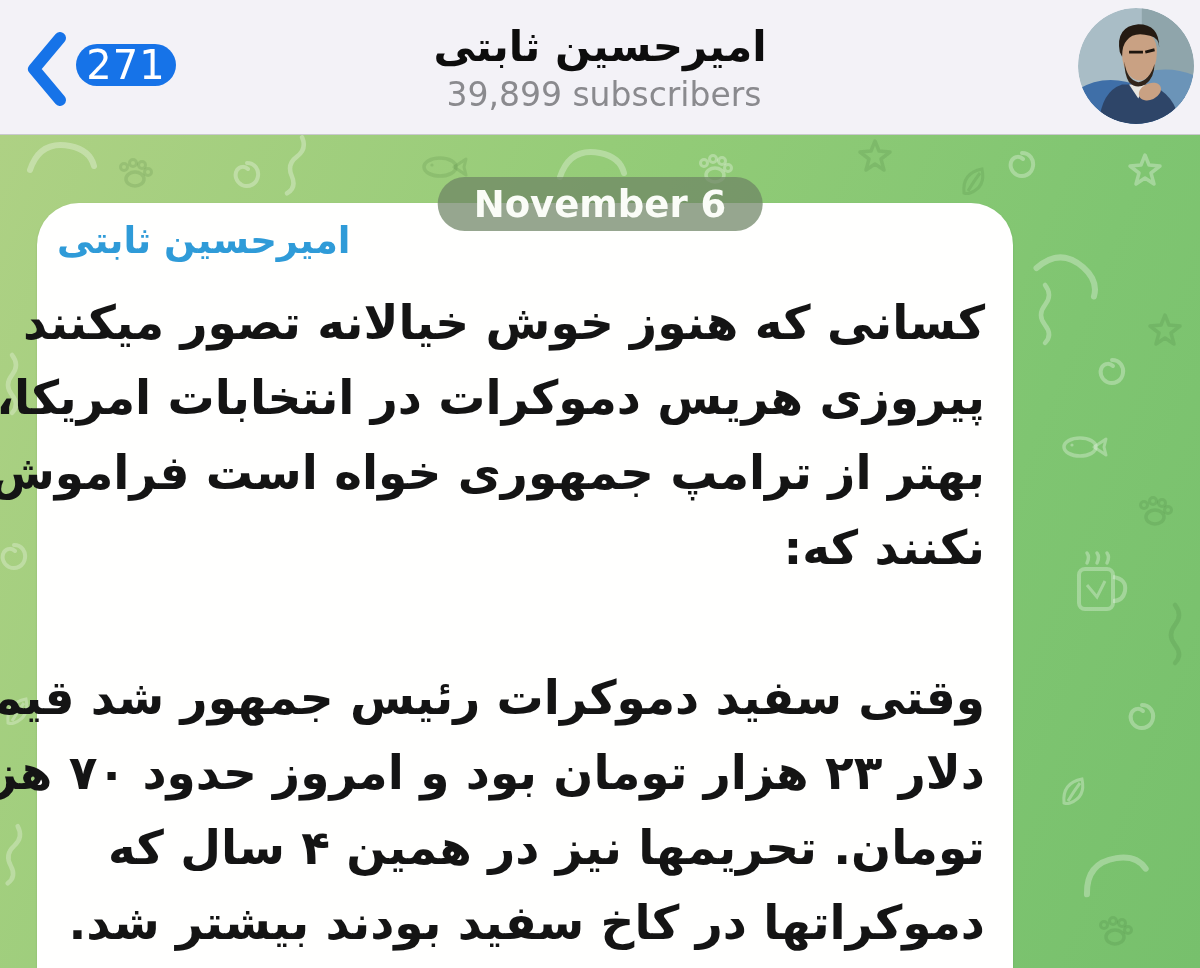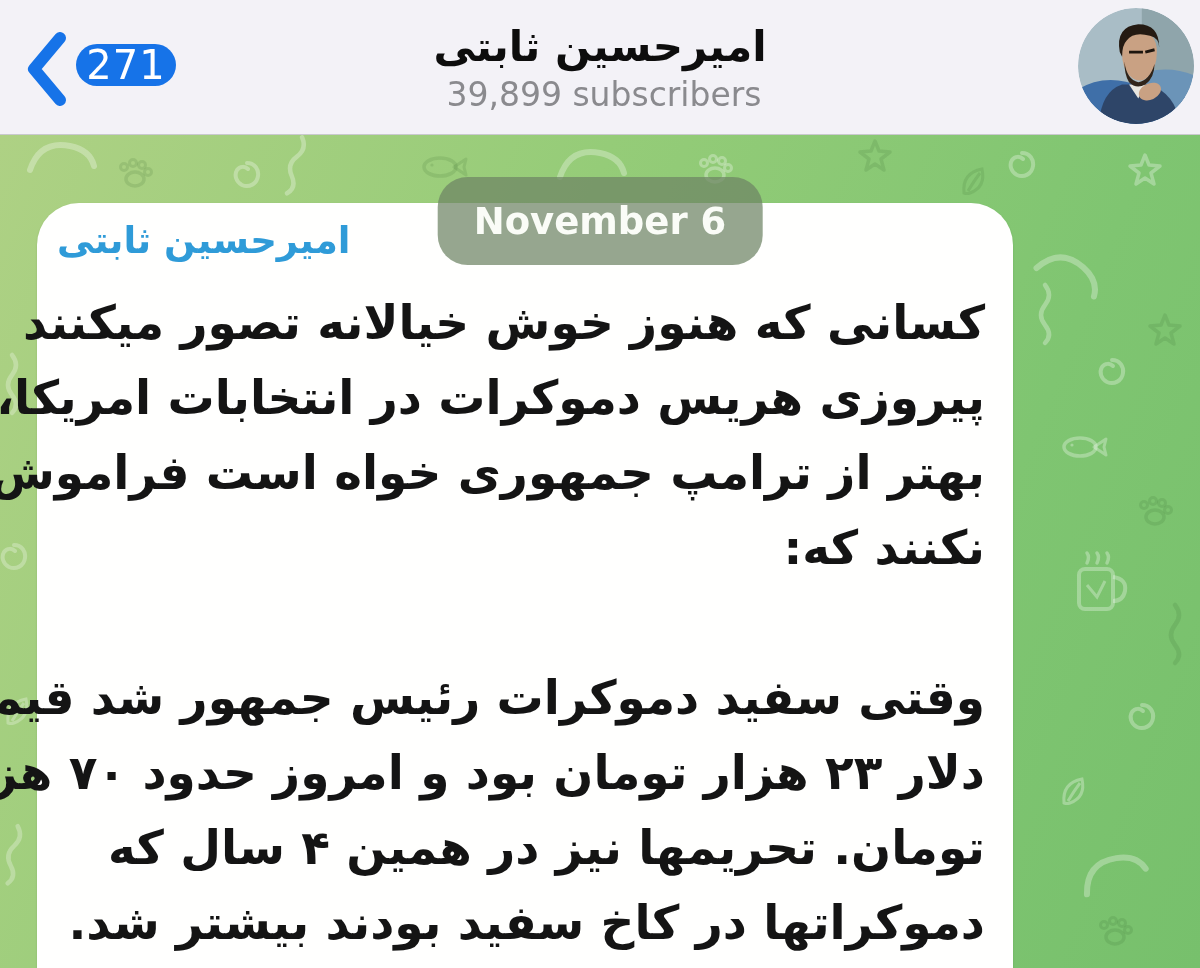--- a/index.html
+++ b/index.html
@@ -30,21 +30,21 @@
     overflow:hidden;cursor:pointer;
   }
   
   .chat{
     position:absolute;left:0;top:135px;width:1200px;height:833px;overflow:hidden;
     background:linear-gradient(112deg,#aed184 0%,#95cc78 40%,#7fc571 75%,#77c06c 100%);
   }
   .doodles{position:absolute;left:0;top:0;width:1200px;height:833px;}
   .date-pill{
     position:absolute;left:50%;top:42px;transform:translateX(-50%);
-    height:54px;padding:17px 36px;border-radius:30px;
+    height:54px;padding:0 36px;border-radius:30px;
     background:rgba(110,132,100,0.72);
     display:flex;align-items:center;justify-content:center;z-index:20;
     color:#fafcf7;font-size:37px;font-weight:600;white-space:nowrap;cursor:pointer;
   }
   .bubble{
     position:absolute;left:37px;top:68px;width:976px;height:820px;
     background:#fffffe;border-radius:42px;z-index:10;
     box-shadow:0 1px 2px rgba(40,70,30,0.18);
   }
   .sender-name{

